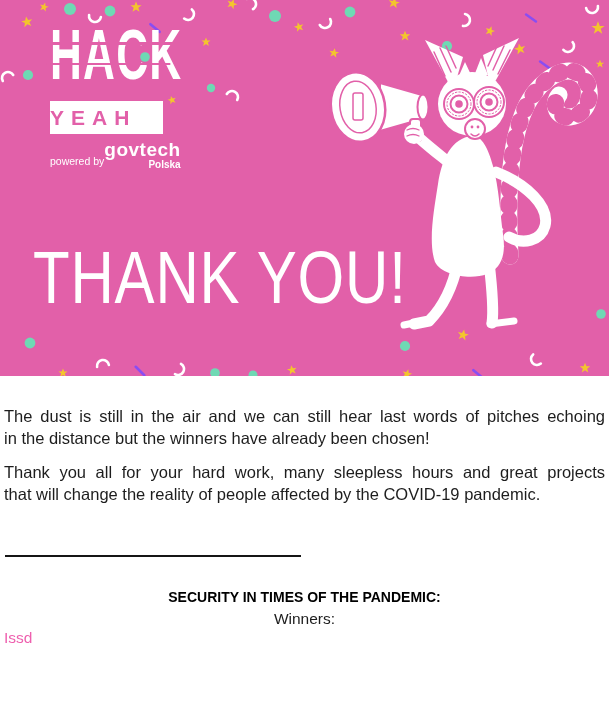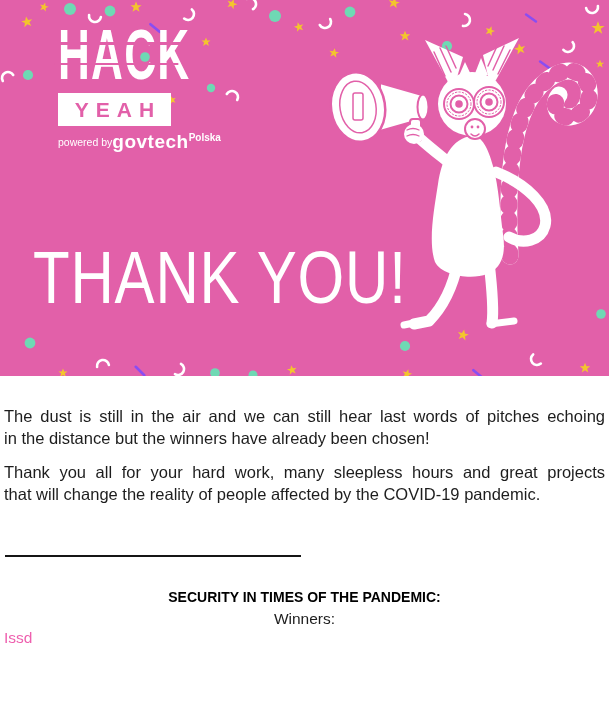--- a/index.html
+++ b/index.html
@@ -9,31 +9,31 @@
   *{box-sizing:border-box; margin:0; padding:0;}
   body{background:#fff; font-family:"Liberation Sans", sans-serif;}
   .page{position:relative; width:609px; height:711px; background:#fff; overflow:hidden;}
 
   
   .banner{position:relative; width:609px; height:376px; background:var(--banner-pink); overflow:hidden;}
   .confetti, .lemur{position:absolute; pointer-events:none;}
   .confetti{left:0; top:0; width:609px; height:376px;}
   .lemur{left:322px; top:26px; width:280px; height:320px;}
 
-  .logo{position:absolute; left:58px; top:26px; width:200px;}
+  .logo{position:absolute; left:50px; top:26px; width:200px;}
   .hack{position:relative; color:#fff; font-weight:bold; font-size:70px; line-height:58px; height:58px;
         letter-spacing:2px; transform:scaleX(0.63); transform-origin:left top; white-space:nowrap;}
   .hack::before, .hack::after{content:""; position:absolute; left:-2px; width:196px; background:var(--banner-pink);}
   .hack::before{top:16px; height:3px; transform:translateX(4px);}
   .hack::after{top:37px; height:2px; transform:translateX(-3px);}
-  .yeah-box{margin-top:9px; width:113px; height:33px; background:#fff; display:flex; align-items:center; justify-content:center;}
+  .yeah-box{margin-top:17px; width:113px; height:33px; background:#fff; display:flex; align-items:center; justify-content:flex-start;}
   .yeah-text{color:var(--banner-pink); font-weight:bold; font-size:21px; letter-spacing:7px; margin-right:-7px;}
   .powered{margin-top:6px; display:flex; align-items:flex-end; color:#fff;}
   .powered-by{font-size:10.5px; padding-bottom:3px;}
-  .gt-wrap{display:flex; line-height:1;}
+  .gt-wrap{display:flex; flex-direction:column; line-height:1;}
   .govtech{font-size:19px; font-weight:bold; letter-spacing:0.5px;}
   .polska{font-size:10px; font-weight:bold; text-align:right; margin-top:1px;}
 
   .thank-you{position:absolute; left:33px; top:240px; color:#fff; font-size:75px; line-height:1;
              letter-spacing:1px; transform:scaleX(0.8); transform-origin:left top; white-space:nowrap;}
 
   
   .content{padding:0 4px; color:var(--text-black);}
   .para{font-size:16.5px; line-height:22px;}
   .para1{margin-top:29px;}

